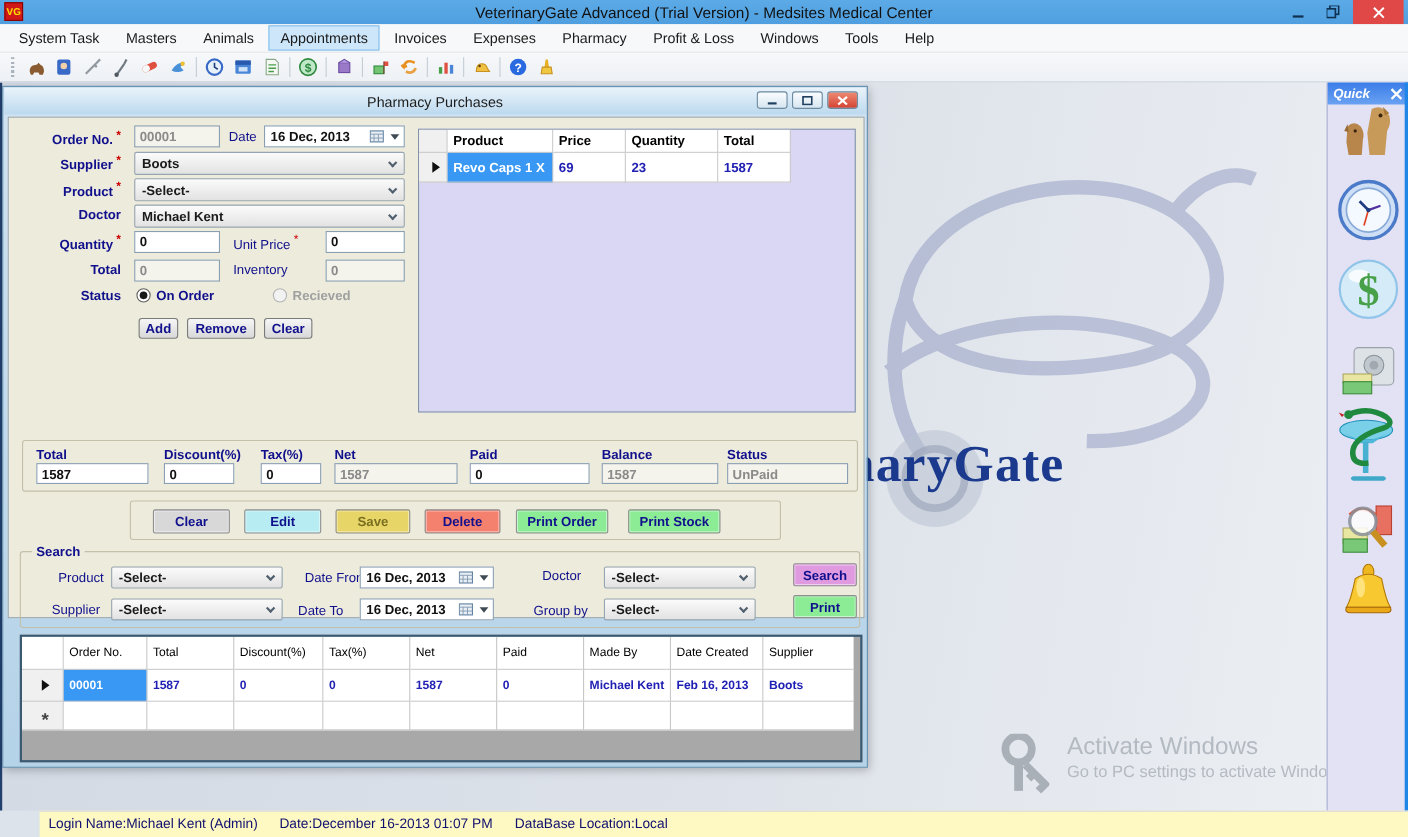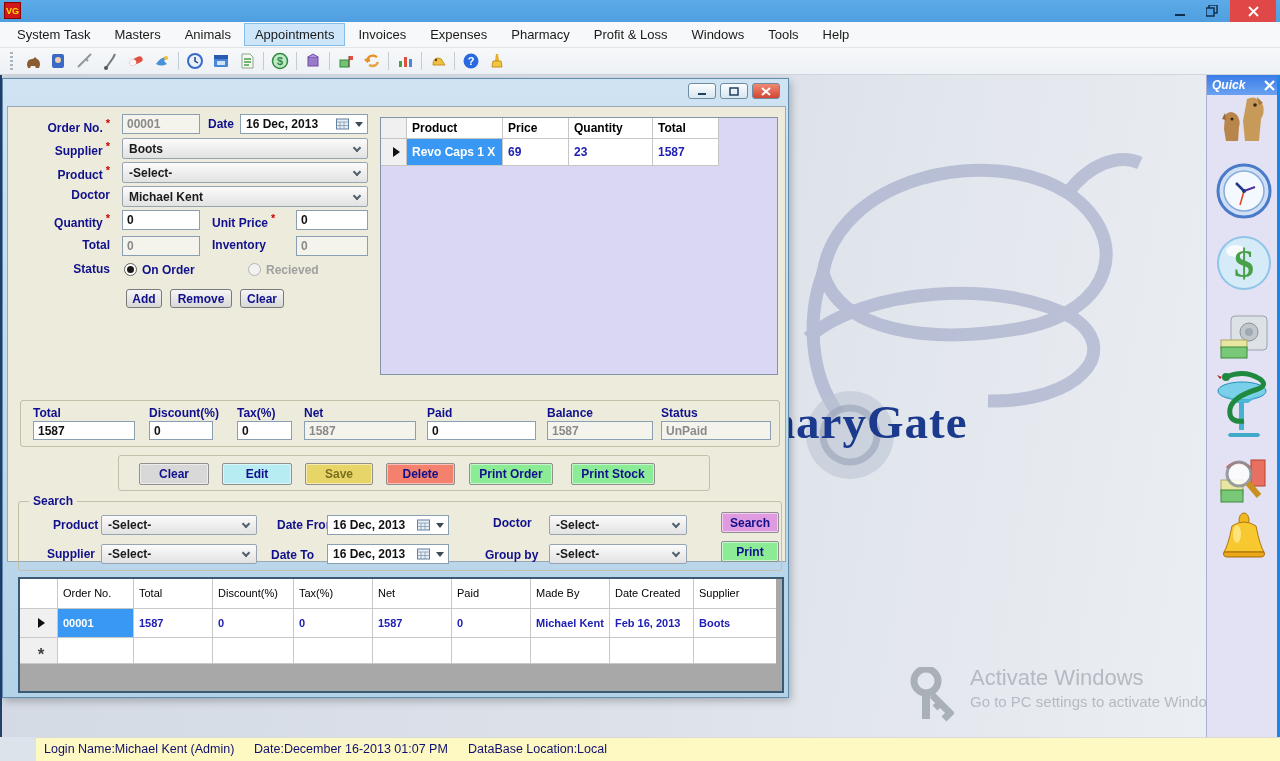--- a/index.html
+++ b/index.html
@@ -45,21 +45,21 @@
   .dialog { position:absolute; left:2px; top:78px; width:787px; height:620px; background:linear-gradient(#cfe3f3,#b4d2e8); border:1px solid #5f8cac; box-shadow:2px 3px 8px rgba(0,0,0,.25); z-index:5; }
   .dlg-title { position:absolute; left:1px; top:1px; right:1px; height:24px; background:linear-gradient(#e9f3fb,#bcd9ee); display:flex; align-items:center; justify-content:center; font-size:13px; color:#1c1c1c; }
   .dlg-btns { position:absolute; right:8px; top:4px; display:flex; gap:4px; }
   .dlg-btn { width:28px; height:16px; border:1px solid #6f8ba0; border-radius:3px; background:linear-gradient(#fbfdfe,#d7e6f1); display:flex; align-items:center; justify-content:center; }
   .dlg-btn.close { background:linear-gradient(#ef8a72,#d44434); }
   .dlg-client { position:absolute; left:4px; top:27px; width:779px; height:456px; background:#edebdc; border:1px solid #9aa8b4; }
 
   
   .flabel { position:absolute; width:100px; text-align:right; font-size:12px; font-weight:bold; color:#10108c; }
   .req::after { content:"*"; color:#cc0000; font-size:11px; vertical-align:super; margin-left:3px; }
-  .inlabel { position:absolute; font-size:12px; font-weight:bold; color:#10108c; }
+  .inlabel { position:absolute; font-size:12px; font-weight:normal; color:#10108c; }
   .tb { position:absolute; height:20px; border:1px solid #8aa0b2; background:#fff; font-family:"Liberation Sans", sans-serif; font-size:12px; font-weight:bold; color:#111; padding:0 4px; }
   .tb.ro { color:#8a8a8a; background:#f4f3ec; }
   .dd { position:absolute; height:21px; border:1px solid #97a5b2; border-radius:2px; background:linear-gradient(#fbfbfb,#e2e2e2); display:flex; align-items:center; padding:0 20px 0 6px; font-size:12px; font-weight:bold; color:#1a1a1a; }
   .chev { position:absolute; right:7px; top:6px; width:6px; height:6px; border-right:2px solid #51606e; border-bottom:2px solid #51606e; transform:rotate(45deg); }
   .datebox { position:absolute; height:20px; border:1px solid #8aa0b2; background:#fff; display:flex; align-items:center; padding-left:5px; font-size:12px; font-weight:bold; color:#111; }
   .datebox .cal { margin-left:auto; margin-right:2px; }
   .darr { width:0; height:0; border-left:4px solid transparent; border-right:4px solid transparent; border-top:5px solid #404a54; margin:0 4px; }
   .radio { width:13px; height:13px; border-radius:50%; border:1px solid #606060; background:#fff; display:inline-block; vertical-align:-2px; }
   .radio.checked::after { content:""; display:block; width:7px; height:7px; margin:2px; border-radius:50%; background:#181818; }
   .radio.off { border-color:#b4b4b4; background:#f2f2f2; }
@@ -99,20 +99,21 @@
 
   
   .statusbar { position:absolute; left:0; top:737px; width:1280px; height:40px; background:#fef9c3; border-top:1px solid #dadada; z-index:6;margin-left:36px; }
   .sb-text { position:absolute; top:4px; font-size:12.5px; color:#10106e; }
 </style>
 </head>
 <body>
 
 <div class="titlebar">
   <div class="vg-logo">VG</div>
+  <div class="win-title">VeterinaryGate Advanced  (Trial Version) - Medsites Medical Center</div>
   <div class="win-btns">
     <div class="win-btn">
       <svg width="11" height="11">
           <rect x="0" y="8" width="10" height="2" fill="#103050"></rect>
         </svg>
     </div>
     <div class="win-btn">
       <svg width="12" height="12">
           <rect x="3" y="0" width="8" height="8" fill="none" stroke="#103050" stroke-width="1.5"></rect>
           <rect x="0" y="3" width="8" height="8" fill="#4f9fe0" stroke="#103050" stroke-width="1.5"></rect>
@@ -349,20 +350,23 @@
       <ellipse cx="24" cy="8" rx="5" ry="7" fill="#f0b820" stroke="#b07808"></ellipse>
       <path d="M12 14 q12-8 24 0 q4 20 8 26 H4 q4-6 8-26 Z" fill="#f8c830" stroke="#b07808"></path>
       <path d="M4 40 h40 q2 5-4 5 H8 q-6 0-4-5 Z" fill="#e8a818" stroke="#a86808"></path>
       <ellipse cx="17" cy="22" rx="4" ry="9" fill="#ffe890" opacity="0.8"></ellipse>
     </svg>
   </div>
   <div class="sidebar-strip"></div>
 </div>
 
 <div class="dialog">
+  <div class="dlg-title">
+    <span>Pharmacy Purchases</span>
+  </div>
   <div class="dlg-btns">
     <div class="dlg-btn">
         <svg width="10" height="9">
           <rect x="1" y="6" width="8" height="2" fill="#204060"></rect>
         </svg>
       </div>
     <div class="dlg-btn">
         <svg width="10" height="9">
           <rect x="1" y="1" width="8" height="7" fill="none" stroke="#204060" stroke-width="1.5"></rect>
         </svg>

